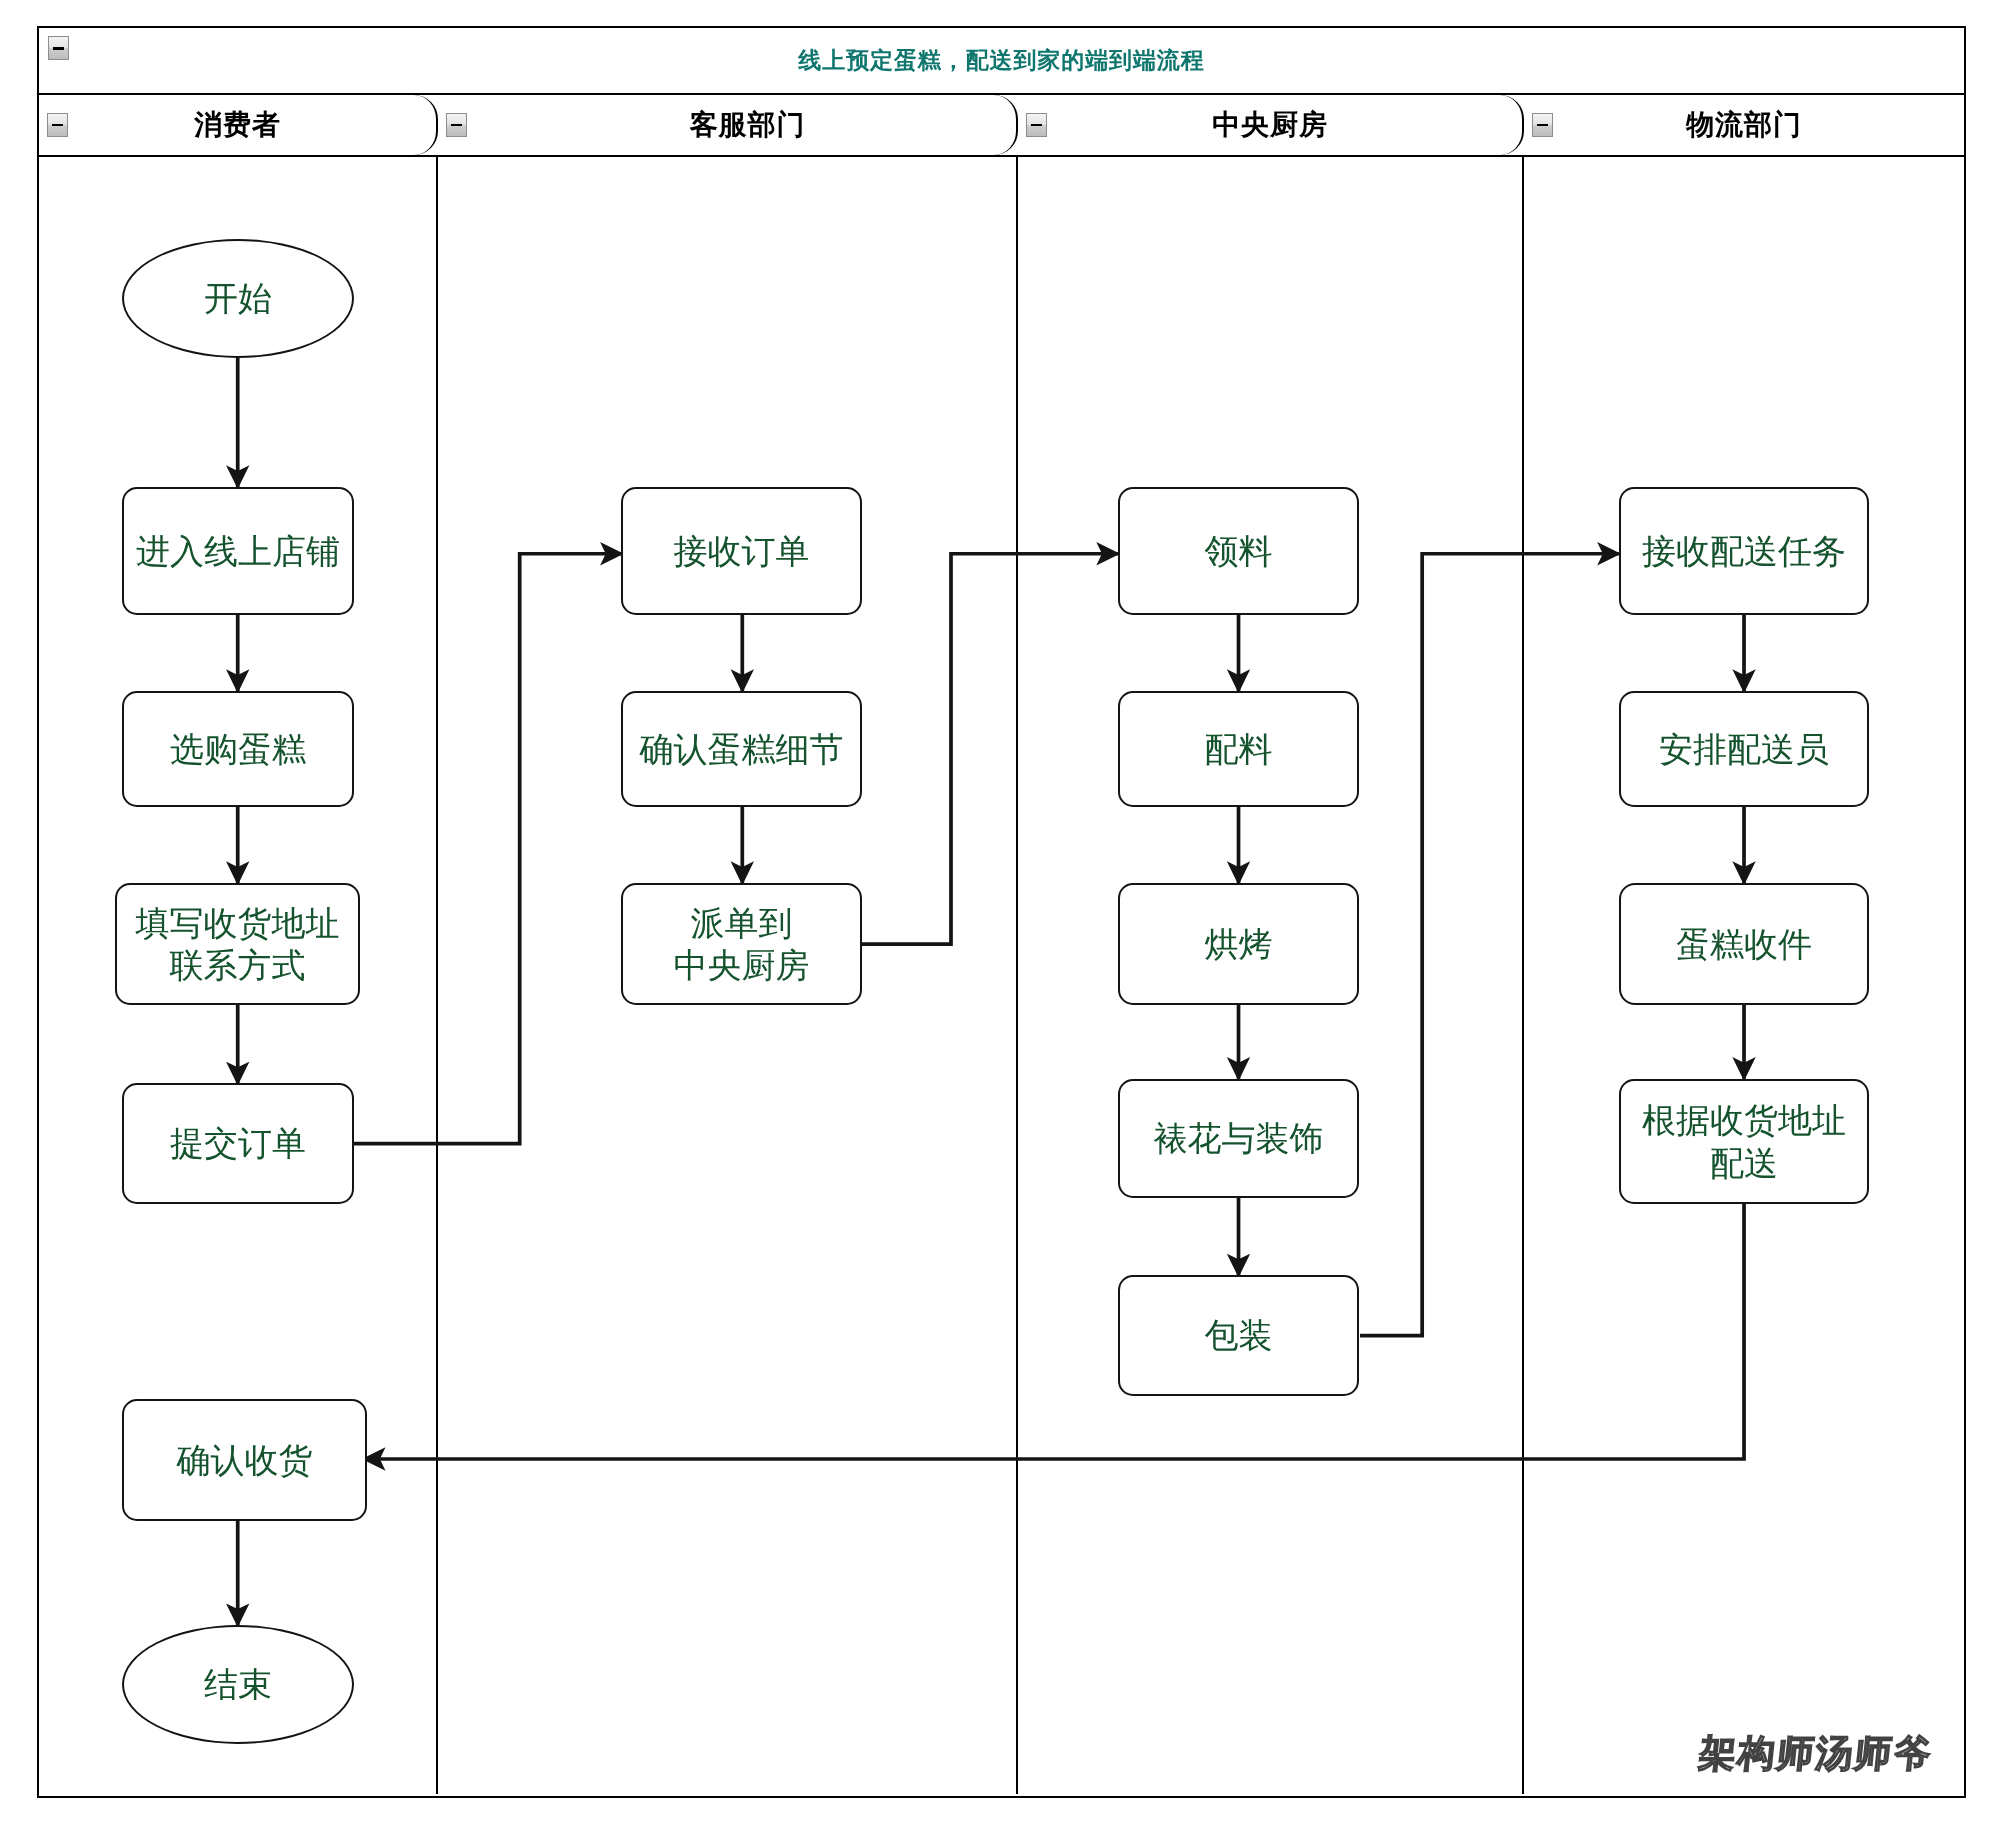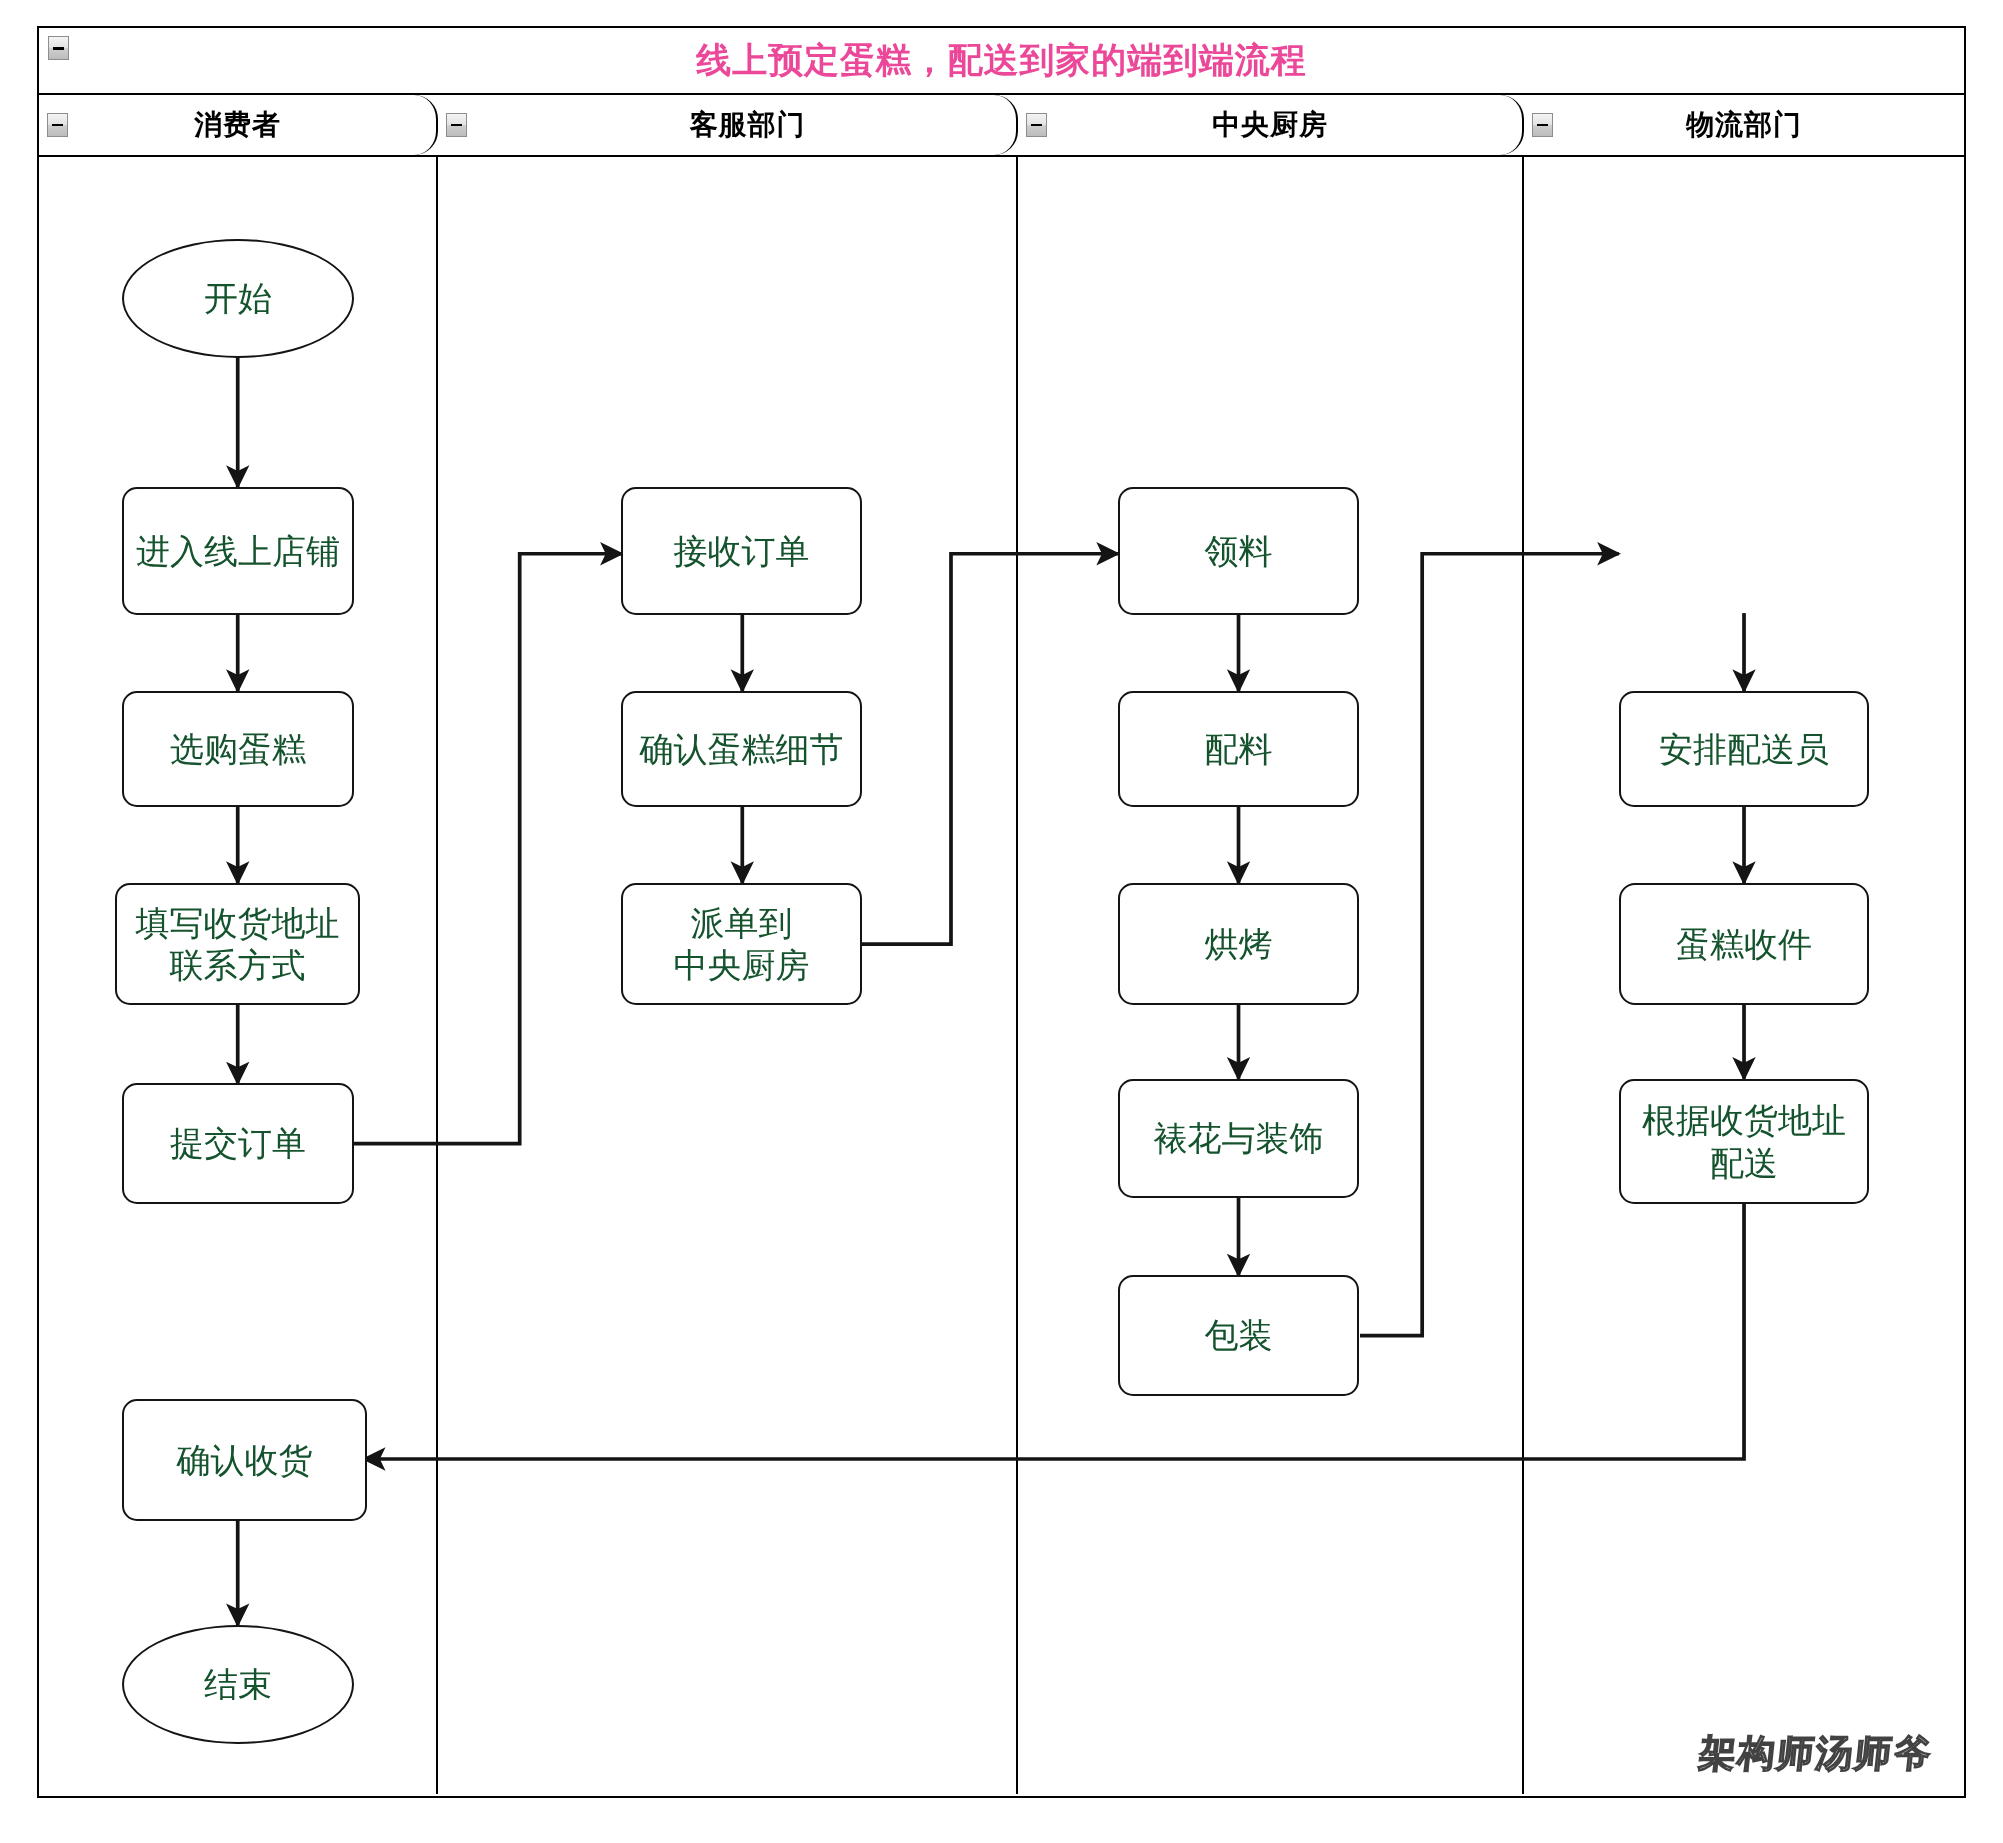--- a/index.html
+++ b/index.html
@@ -33,23 +33,23 @@
     top: 0;
     width: 100%;
     height: 67px;
     border-bottom: 2.8px solid #000000;
     box-sizing: border-box;
     display: flex;
     align-items: center;
     justify-content: center;
   }
   .title-text {
-    font-size: 35px;
+    font-size: 23px;
     font-weight: bold;
-    color: #ec4899;
+    color: #0f766e;
     letter-spacing: 0.9px;
     white-space: nowrap;
   }
   
   .collapse-box {
     position: absolute;
     width: 20.4px;
     height: 24px;
     background: linear-gradient(180deg,#f4f4f4 0%,#e3e3e3 48%,#cfcfcf 52%,#bcbcbc 100%);
     border: 0.9px solid #8d8d8d;
@@ -261,20 +261,21 @@
   <div class="node process" style="left:1118px; top:487px; width:241px; height:128px;">领料</div>
 
   <div class="node process" style="left:1118px; top:691px; width:241px; height:116px;">配料</div>
 
   <div class="node process" style="left:1118px; top:883px; width:241px; height:122px;">烘烤</div>
 
   <div class="node process" style="left:1118px; top:1079px; width:241px; height:119px;">裱花与装饰</div>
 
   <div class="node process" style="left:1118px; top:1275px; width:241px; height:121px;">包装</div>
 
+  <div class="node process" style="left:1619px; top:487px; width:250px; height:128px;">接收配送任务</div>
 
   <div class="node process" style="left:1619px; top:691px; width:250px; height:116px;">安排配送员</div>
 
   <div class="node process" style="left:1619px; top:883px; width:250px; height:122px;border-radius:16px;">蛋糕收件</div>
 
   <div class="node process" style="left:1619px; top:1079px; width:250px; height:125px;">根据收货地址
 配送</div>
 
 </div>
 

